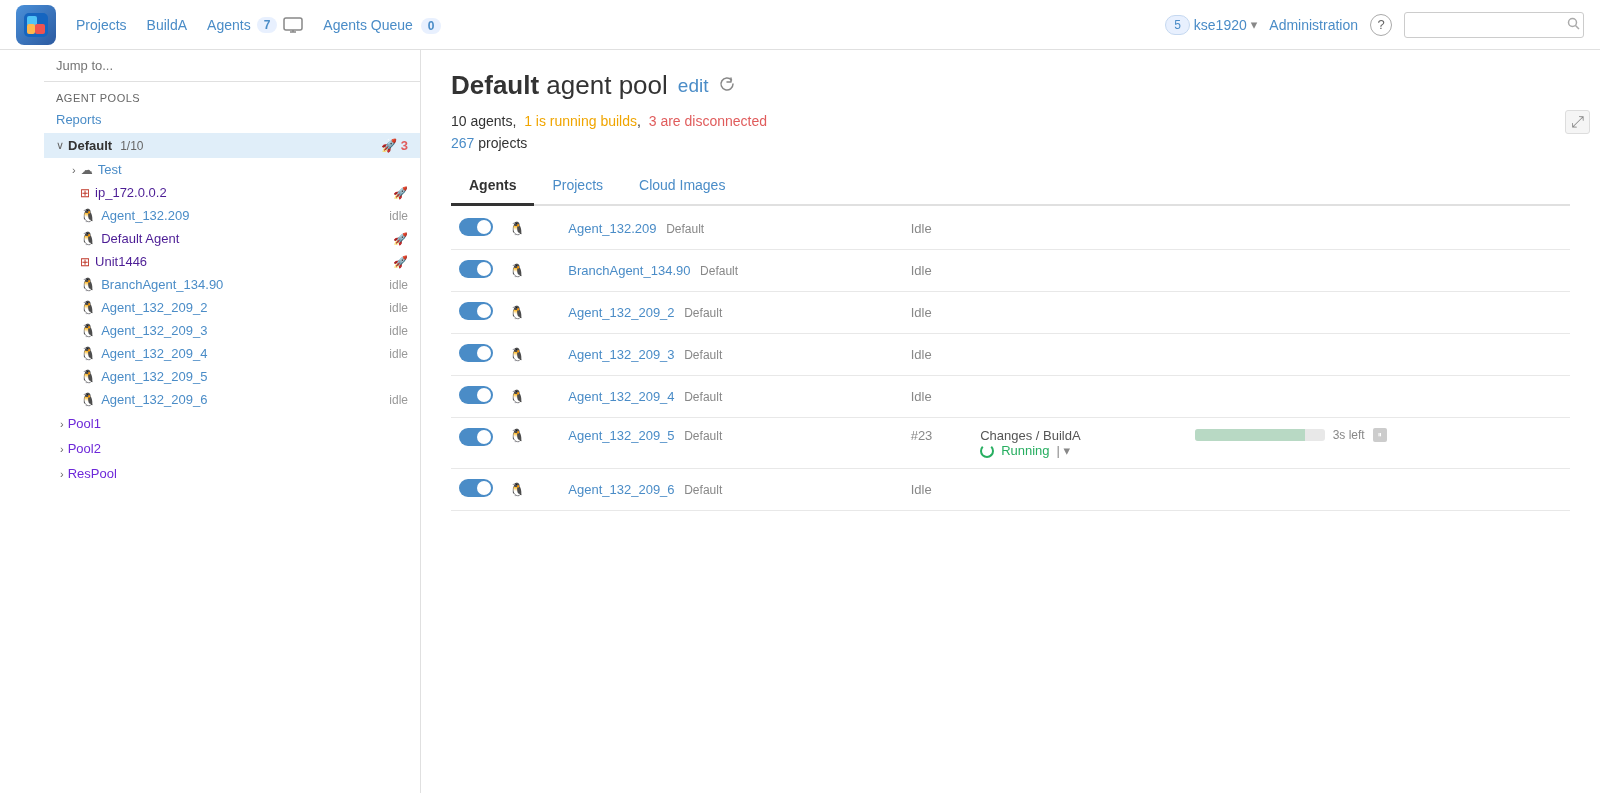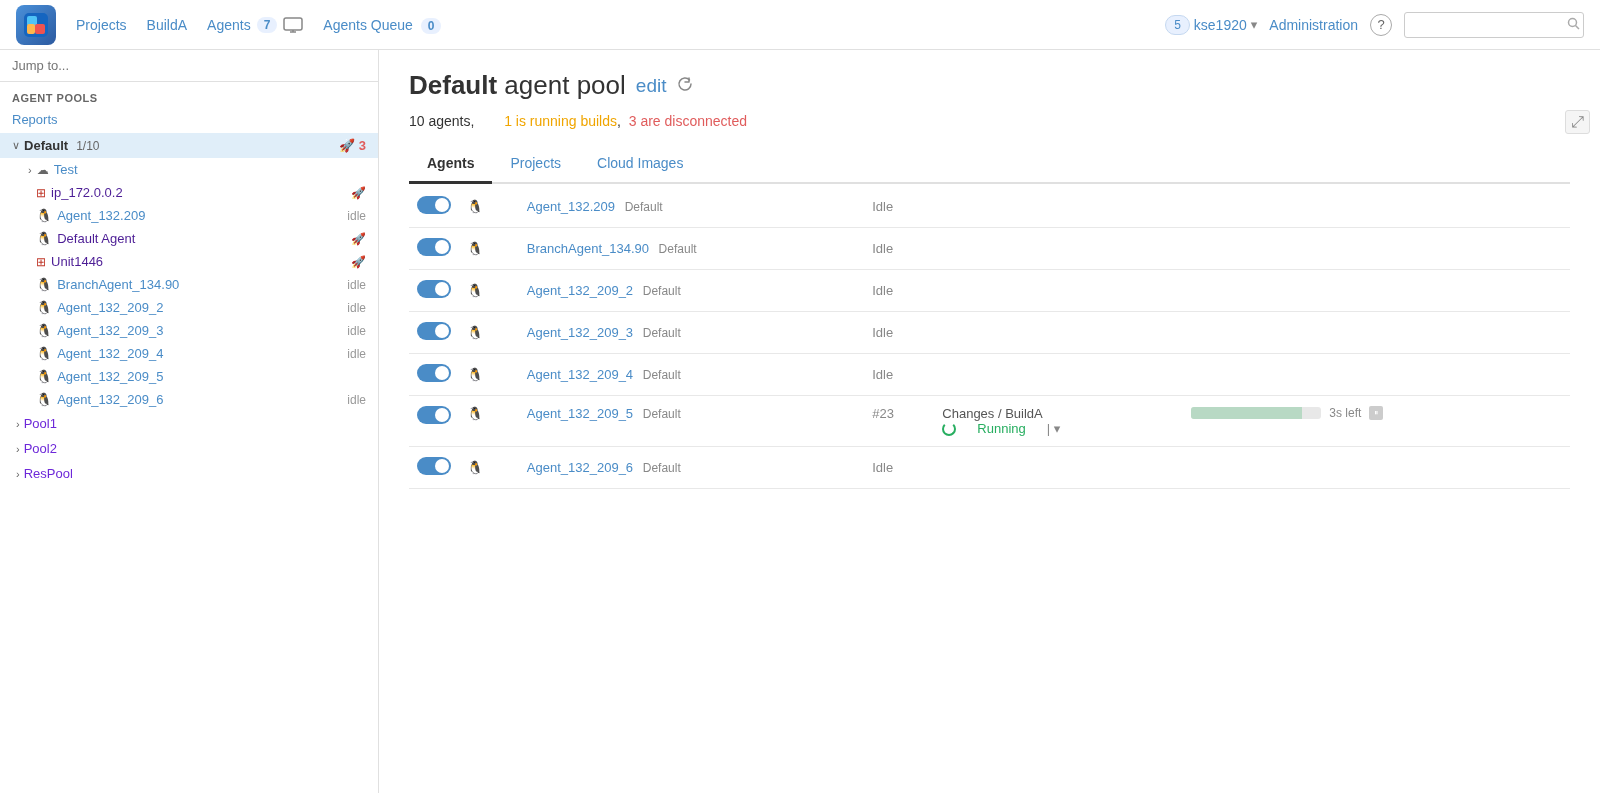--- a/index.html
+++ b/index.html
@@ -96,40 +96,41 @@
     }
 
     
     .layout {
       display: flex;
       height: calc(100vh - 50px);
     }
 
     
     .sidebar {
-      width: 379px;
+      width: 421px;
       border-right: 1px solid #e0e0e0;
       background: #fff;
       overflow-y: auto;
       flex-shrink: 0;
+      padding-left: 44px;
     }
     .sidebar-jump {
       padding: 8px 12px;
       border-bottom: 1px solid #e0e0e0;
     }
     .sidebar-jump input {
       width: 100%;
       border: none;
       outline: none;
       color: #999;
       font-size: 13px;
     }
     .sidebar-section-title {
       font-size: 11px;
-      font-weight: 700;
+      font-weight: 400;
       color: #666;
       letter-spacing: 0.5px;
       padding: 10px 12px 4px;
       text-transform: uppercase;
     }
     .sidebar-reports {
       padding: 4px 12px 6px;
       color: #4a8cc7;
       cursor: pointer;
       font-size: 13px;
@@ -193,21 +194,21 @@
     }
     .page-title strong { font-weight: 700; }
     .edit-link {
       font-size: 19px;
       color: #4a8cc7;
       cursor: pointer;
     }
     .refresh-icon { color: #888; font-size: 16px; cursor: pointer; }
 
     .pool-meta { margin-bottom: 6px; font-size: 14px; }
-    .pool-meta .running { color: #f0a500; margin-left: 22px; }
+    .pool-meta .running { color: #f0a500; }
     .pool-meta .disconnected { color: #e05c5c; }
 
     .tabs {
       display: flex;
       border-bottom: 2px solid #e0e0e0;
       margin: 18px 0 0;
       gap: 0;
     }
     .tab {
       padding: 8px 18px 10px;
@@ -263,21 +264,21 @@
       font-size: 12px;
       margin-left: 6px;
     }
     .status-idle { color: #888; }
     .build-info { color: #555; font-size: 13px; }
     .build-number { color: #888; }
     .running-row td { vertical-align: top; }
     .running-badge {
       display: flex;
       align-items: center;
-      gap: 21px;
+      gap: 7px;
       color: #27ae60;
       font-size: 13px;
     }
     .running-spinner {
       width: 14px;
       height: 14px;
       border-radius: 50%;
       border: 2px solid #27ae60;
       border-top: 2px solid transparent;
       display: inline-block;
@@ -503,20 +504,24 @@
           <polyline points="13 3 13 7 9 7" stroke-linecap="round" stroke-linejoin="round"></polyline>
         </svg>
       </span>
     </div>
 
     <div class="pool-meta">
       <span>10</span> agents,&nbsp;
       <span class="running">1 is running builds</span>,&nbsp;
       <span class="disconnected">3 are disconnected</span>
     </div>
+    <div class="pool-meta">
+      <span style="color:#4a8cc7;">267</span>
+      <span> projects</span>
+    </div>
 
     <div class="tabs">
       <div class="tab active">Agents</div>
       <div class="tab">Projects</div>
       <div class="tab">Cloud Images</div>
     </div>
 
     <table class="agents-table">
       <tbody>
 

